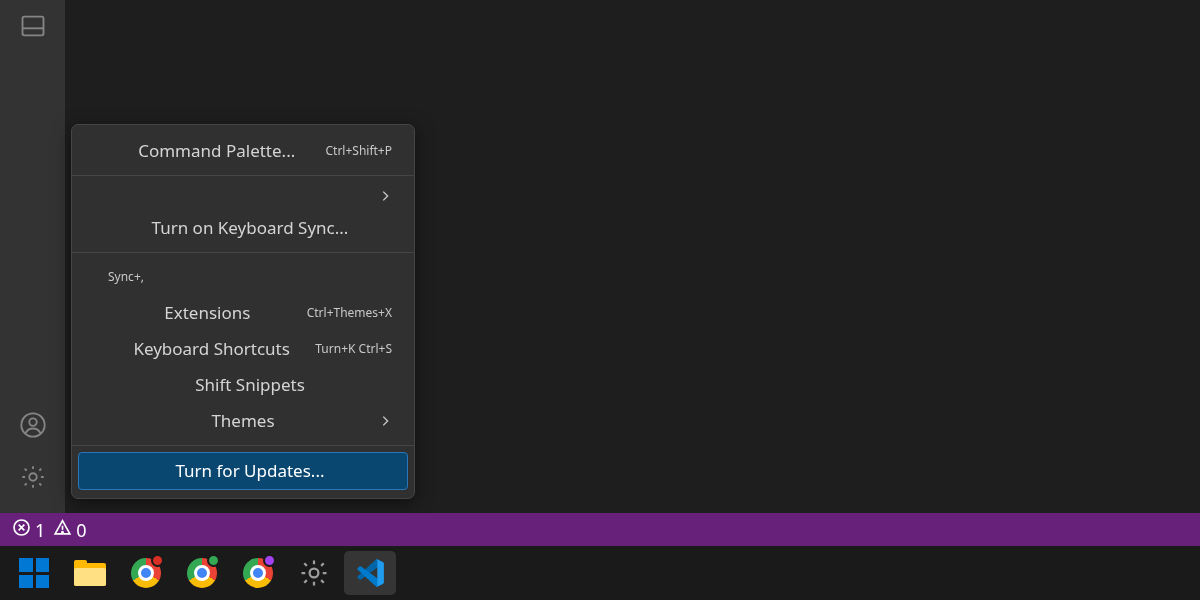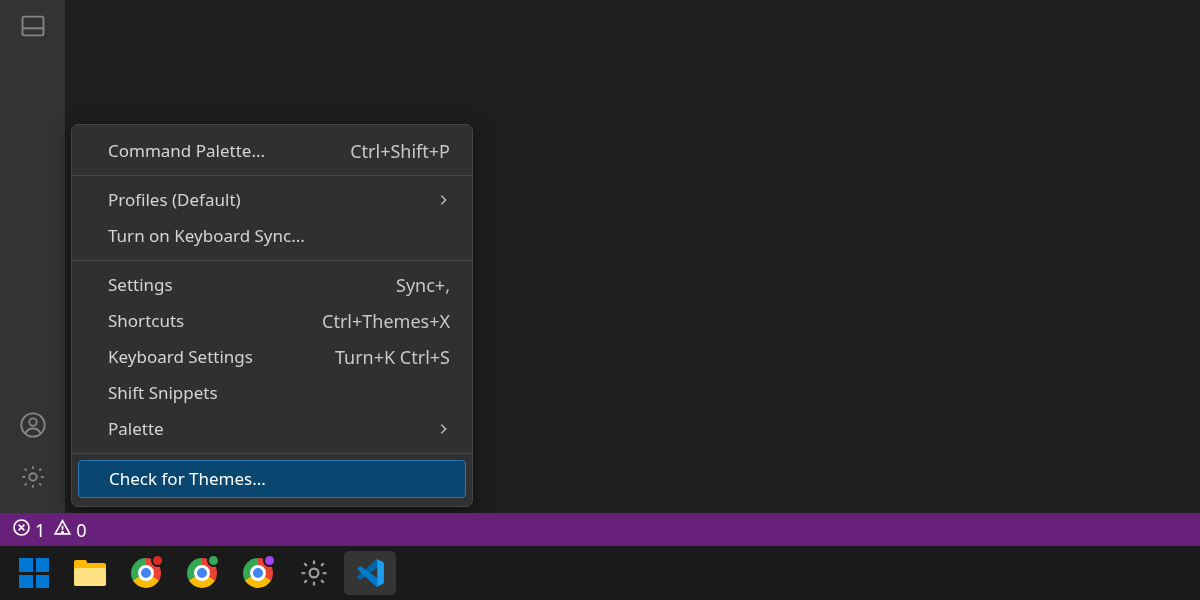--- a/index.html
+++ b/index.html
@@ -31,36 +31,37 @@
     display: flex; align-items: center; justify-content: center;
     color: #858585;
   }
   .activity-icon svg { width: 28px; height: 28px; }
   .editor-area { flex: 1; background: #1e1e1e; }
 
   
   .context-menu {
     position: absolute;
     left: 71px; top: 124px;
-    width: 402px;
+    width: 344px;
     background: #303031;
     border: 1px solid #454545;
     border-radius: 7px;
     box-shadow: 0 4px 18px rgba(0,0,0,0.5);
     padding: 8px 0;
     font-size: 17px;
     color: #d4d4d4;
+    text-align: center;
   }
   .menu-item {
     display: flex; align-items: center;
     padding: 7px 22px 7px 36px;
     line-height: 22px;
   }
   .menu-item .label { flex: 1; white-space: nowrap; }
-  .menu-item .shortcut { color: #c8c8c8; font-size: 18px; white-space: nowrap; }
+  .menu-item .shortcut { color: #c8c8c8; font-size: 12px; white-space: nowrap; }
   .menu-item .chevron { margin-left: auto; color: #c8c8c8; display:flex; align-items:center; }
   .menu-item .chevron svg { width: 14px; height: 14px; }
   .menu-sep {
     height: 1px; background: #454545; margin: 6px 0;
   }
   .menu-item.highlight {
     background: #094771;
     border: 1px solid #2b76b9;
     border-radius: 4px;
     margin: 0 6px;
@@ -154,57 +155,55 @@
   <div class="editor-area"></div>
 </div>
 
 <div class="context-menu">
   <div class="menu-item">
     <span class="label">Command Palette...</span>
     <span class="shortcut">Ctrl+Shift+P</span>
   </div>
   <div class="menu-sep"></div>
   <div class="menu-item">
-    <span class="label">Profiles (Default)</span>
     <span class="chevron">
       <svg viewBox="0 0 16 16" fill="none" stroke="currentColor" stroke-width="1.6">
           <path d="M6 3l5 5-5 5"></path>
         </svg>
     </span>
   </div>
   <div class="menu-item">
     <span class="label">Turn on Keyboard Sync...</span>
   </div>
   <div class="menu-sep"></div>
   <div class="menu-item">
-    <span class="label">Settings</span>
     <span class="shortcut">Sync+,</span>
   </div>
   <div class="menu-item">
-    <span class="label">Shortcuts</span>
+    <span class="label">Extensions</span>
     <span class="shortcut">Ctrl+Themes+X</span>
   </div>
   <div class="menu-item">
-    <span class="label">Keyboard Settings</span>
+    <span class="label">Keyboard Shortcuts</span>
     <span class="shortcut">Turn+K Ctrl+S</span>
   </div>
   <div class="menu-item">
     <span class="label">Shift Snippets</span>
   </div>
   <div class="menu-item">
-    <span class="label">Palette</span>
+    <span class="label">Themes</span>
     <span class="chevron">
       <svg viewBox="0 0 16 16" fill="none" stroke="currentColor" stroke-width="1.6">
           <path d="M6 3l5 5-5 5"></path>
         </svg>
     </span>
   </div>
   <div class="menu-sep"></div>
   <div class="menu-item highlight">
-    <span class="label">Check for Themes...</span>
+    <span class="label">Turn for Updates...</span>
   </div>
 </div>
 
 <div class="status-bar">
   <div class="status-item">
     <span>
       <svg viewBox="0 0 16 16" fill="none" stroke="currentColor" stroke-width="1.4">
         <circle cx="8" cy="8" r="6.3"></circle>
           <path d="M5.6 5.6l4.8 4.8M10.4 5.6l-4.8 4.8"></path>
       </svg>

